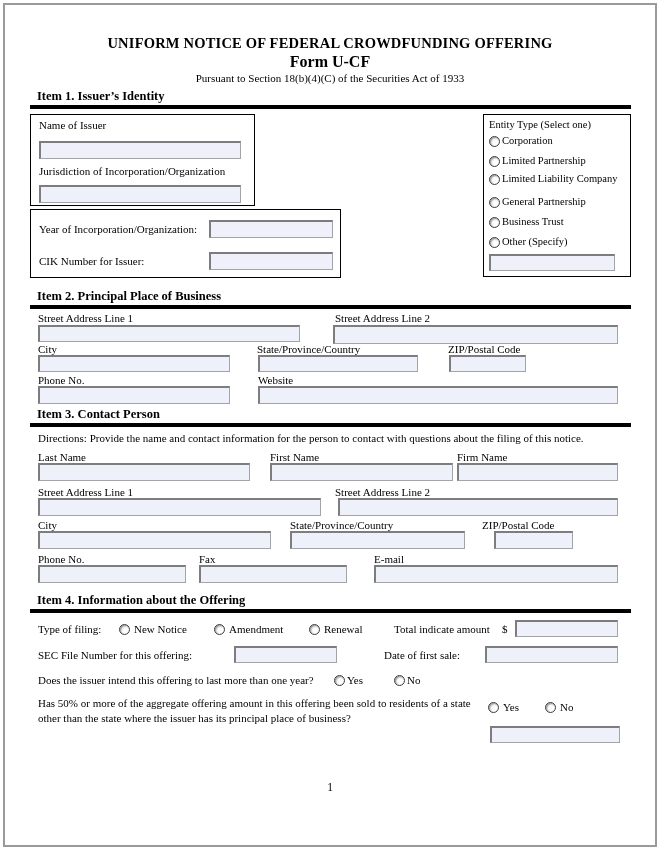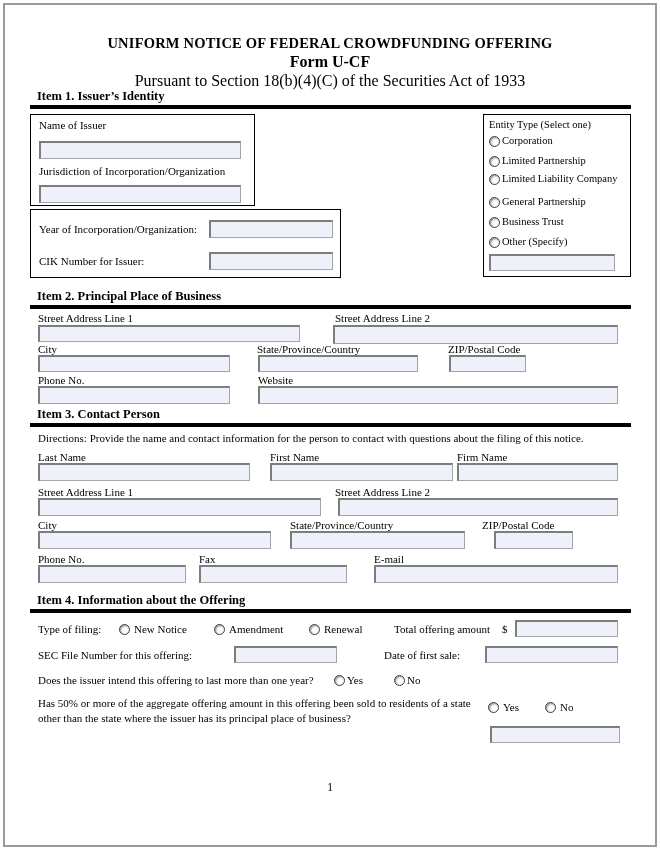--- a/index.html
+++ b/index.html
@@ -8,21 +8,21 @@
     font-family:"Liberation Serif", serif; color:#000;
   }
   .page {
     position:absolute; left:3px; top:3px; width:650px; height:840px;
     border:2px solid #9a9a9a; background:#ffffff;
   }
   .abs { position:absolute; }
   .ctr { left:0; width:100%; text-align:center; }
   .title { font-size:14.5px; font-weight:bold; letter-spacing:.2px; }
   .subtitle { font-size:16px; font-weight:bold; }
-  .pursuant { font-size:16px; }
+  .pursuant { font-size:11px; }
   .sec-h { font-size:12.5px; font-weight:bold; white-space:nowrap; }
   .bar { height:4px; background:#000; }
   .lbl { font-size:11px; white-space:nowrap; }
   .sm  { font-size:10.5px; white-space:nowrap; }
   .wrap { font-size:11px; line-height:1.32; }
   .box { border:1px solid #000; box-sizing:border-box; }
   input.f {
     position:absolute; box-sizing:border-box; height:18px;
     background:#eef0fa;
     border:1px solid #a3a3ab; border-top:2px solid #7d7d7d; border-left:2px solid #7d7d7d;
@@ -138,21 +138,21 @@
   <div class="abs sec-h" style="left:32px; top:588px;">Item 4. Information about the Offering</div>
   <div class="abs bar" style="left:25px; top:604px; width:601px;"></div>
 
   <div class="abs lbl" style="left:33px; top:618px;">Type of filing:</div>
   <span class="radio" style="left:114px; top:619px;"></span>
   <div class="abs lbl" style="left:129px; top:618px;">New Notice</div>
   <span class="radio" style="left:209px; top:619px;"></span>
   <div class="abs lbl" style="left:224px; top:618px;">Amendment</div>
   <span class="radio" style="left:304px; top:619px;"></span>
   <div class="abs lbl" style="left:319px; top:618px;">Renewal</div>
-  <div class="abs lbl" style="left:389px; top:618px;">Total offering amount</div>
+  <div class="abs lbl" style="left:389px; top:618px;">Total indicate amount</div>
   <div class="abs lbl" style="left:497px; top:618px;">$</div>
   <input class="f" type="text" style="left: 510px; top: 615px; width: 103px; height: 17px;">
 
   <div class="abs lbl" style="left:33px; top:644px;">SEC File Number for this offering:</div>
   <input class="f" type="text" style="left: 229px; top: 641px; width: 103px; height: 17px;">
   <div class="abs lbl" style="left:379px; top:644px;">Date of first sale:</div>
   <input class="f" type="text" style="left: 480px; top: 641px; width: 133px; height: 17px;">
 
   <div class="abs lbl" style="left:33px; top:669px;">Does the issuer intend this offering to last more than one year?</div>
   <span class="radio" style="left:329px; top:670px;"></span>

